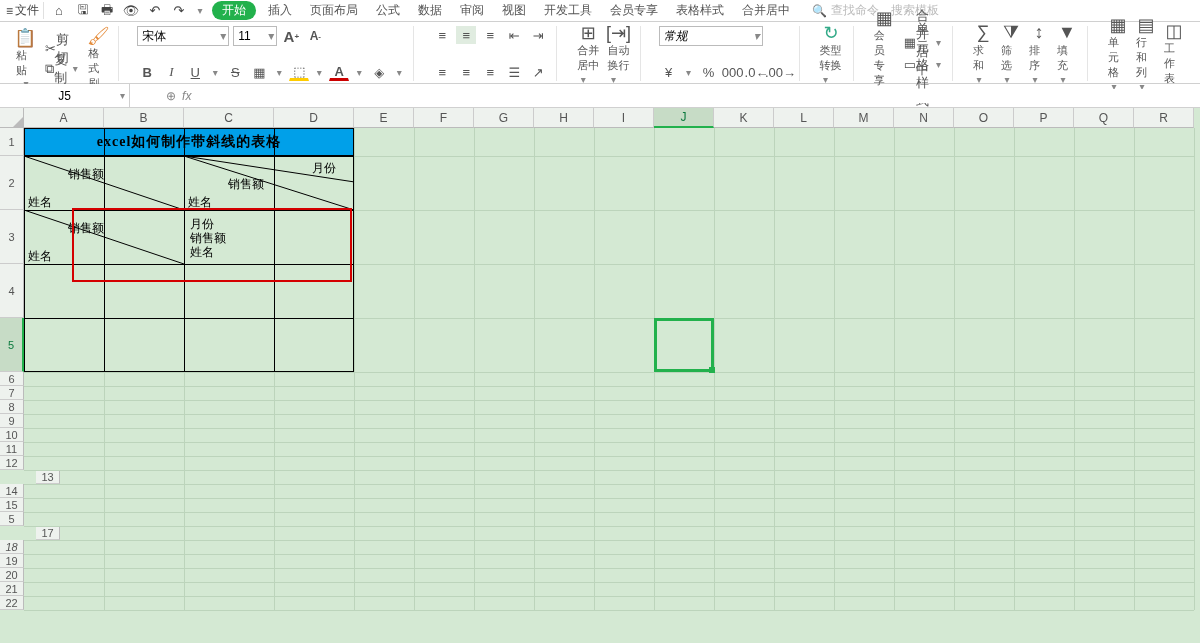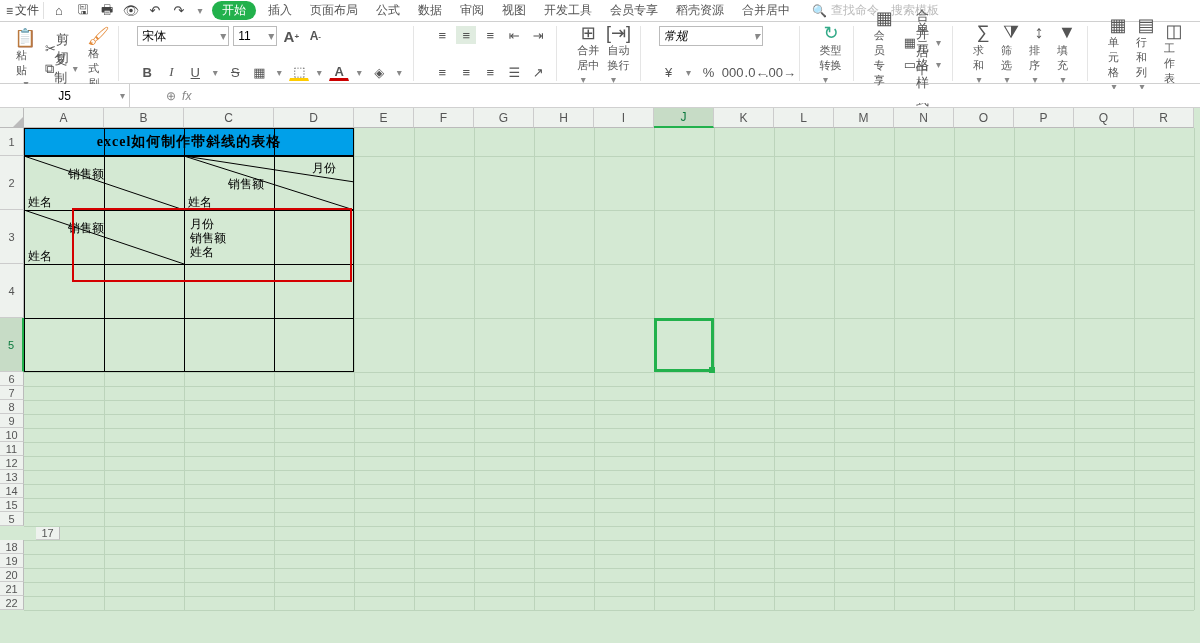--- a/index.html
+++ b/index.html
@@ -75,21 +75,21 @@
   <span class="dd">▾</span>
   <span class="pill">开始</span>
   <span class="tab">插入</span>
   <span class="tab">页面布局</span>
   <span class="tab">公式</span>
   <span class="tab">数据</span>
   <span class="tab">审阅</span>
   <span class="tab">视图</span>
   <span class="tab">开发工具</span>
   <span class="tab">会员专享</span>
-  <span class="tab">稻壳资源</span>
+  <span class="tab">表格样式</span>
   <span class="tab">合并居中</span>
   <span class="searchph">
     <span>🔍</span>
     <span>查找命令、搜索模板</span>
   </span>
 </div>
 
 <div class="ribbon">
 
   <div class="rgroup">
@@ -282,26 +282,26 @@
       <div class="rowhdr" style="height: 54px;">3</div>
       <div class="rowhdr" style="height: 54px;">4</div>
       <div class="rowhdr active" style="height: 54px;">5</div>
       <div class="rowhdr" style="height: 14px;">6</div>
       <div class="rowhdr" style="height: 14px;">7</div>
       <div class="rowhdr" style="height: 14px;">8</div>
       <div class="rowhdr" style="height: 14px;">9</div>
       <div class="rowhdr" style="height: 14px;">10</div>
       <div class="rowhdr" style="height: 14px;">11</div>
       <div class="rowhdr" style="height: 14px;">12</div>
-      <div class="rowhdr" style="height: 14px;">13</div>
+      <div class="rowhdr" style="height: 14px; margin-left: 36px;">13</div>
       <div class="rowhdr" style="height: 14px;">14</div>
       <div class="rowhdr" style="height: 14px;">15</div>
       <div class="rowhdr" style="height: 14px;">5</div>
       <div class="rowhdr" style="height: 14px; margin-left: 36px;">17</div>
-      <div class="rowhdr" style="height: 14px;">18</div>
+      <div class="rowhdr" style="height: 14px; font-style: italic;">18</div>
       <div class="rowhdr" style="height: 14px;">19</div>
       <div class="rowhdr" style="height: 14px;">20</div>
       <div class="rowhdr" style="height: 14px;">21</div>
       <div class="rowhdr" style="height: 14px;">22</div>
     </div>
   <div class="cells" id="cells" style="width: 1170px; height: 482px;">
       <div class="gridline-v" style="left: 80px;"></div>
       <div class="gridline-v" style="left: 160px;"></div>
       <div class="gridline-v" style="left: 250px;"></div>
       <div class="gridline-v" style="left: 330px;"></div>

